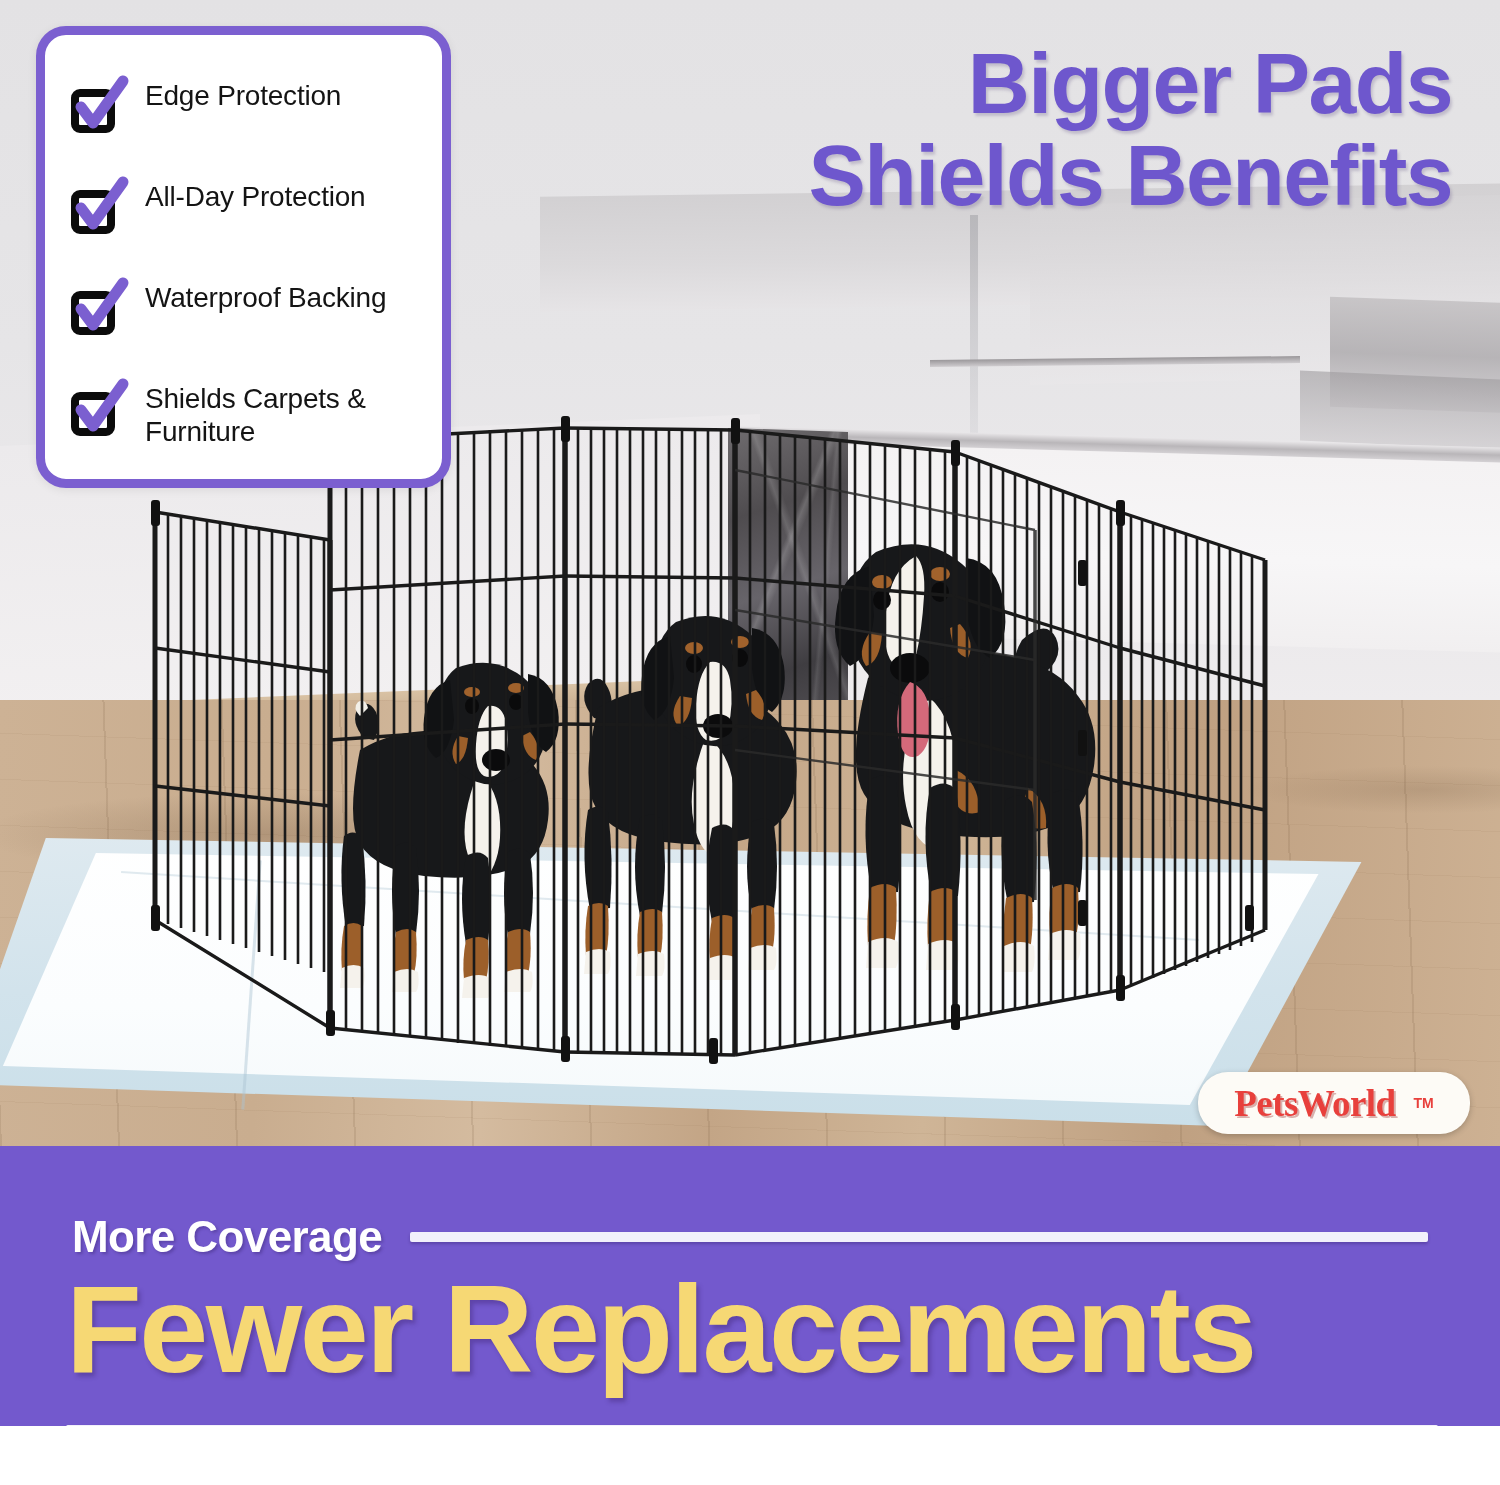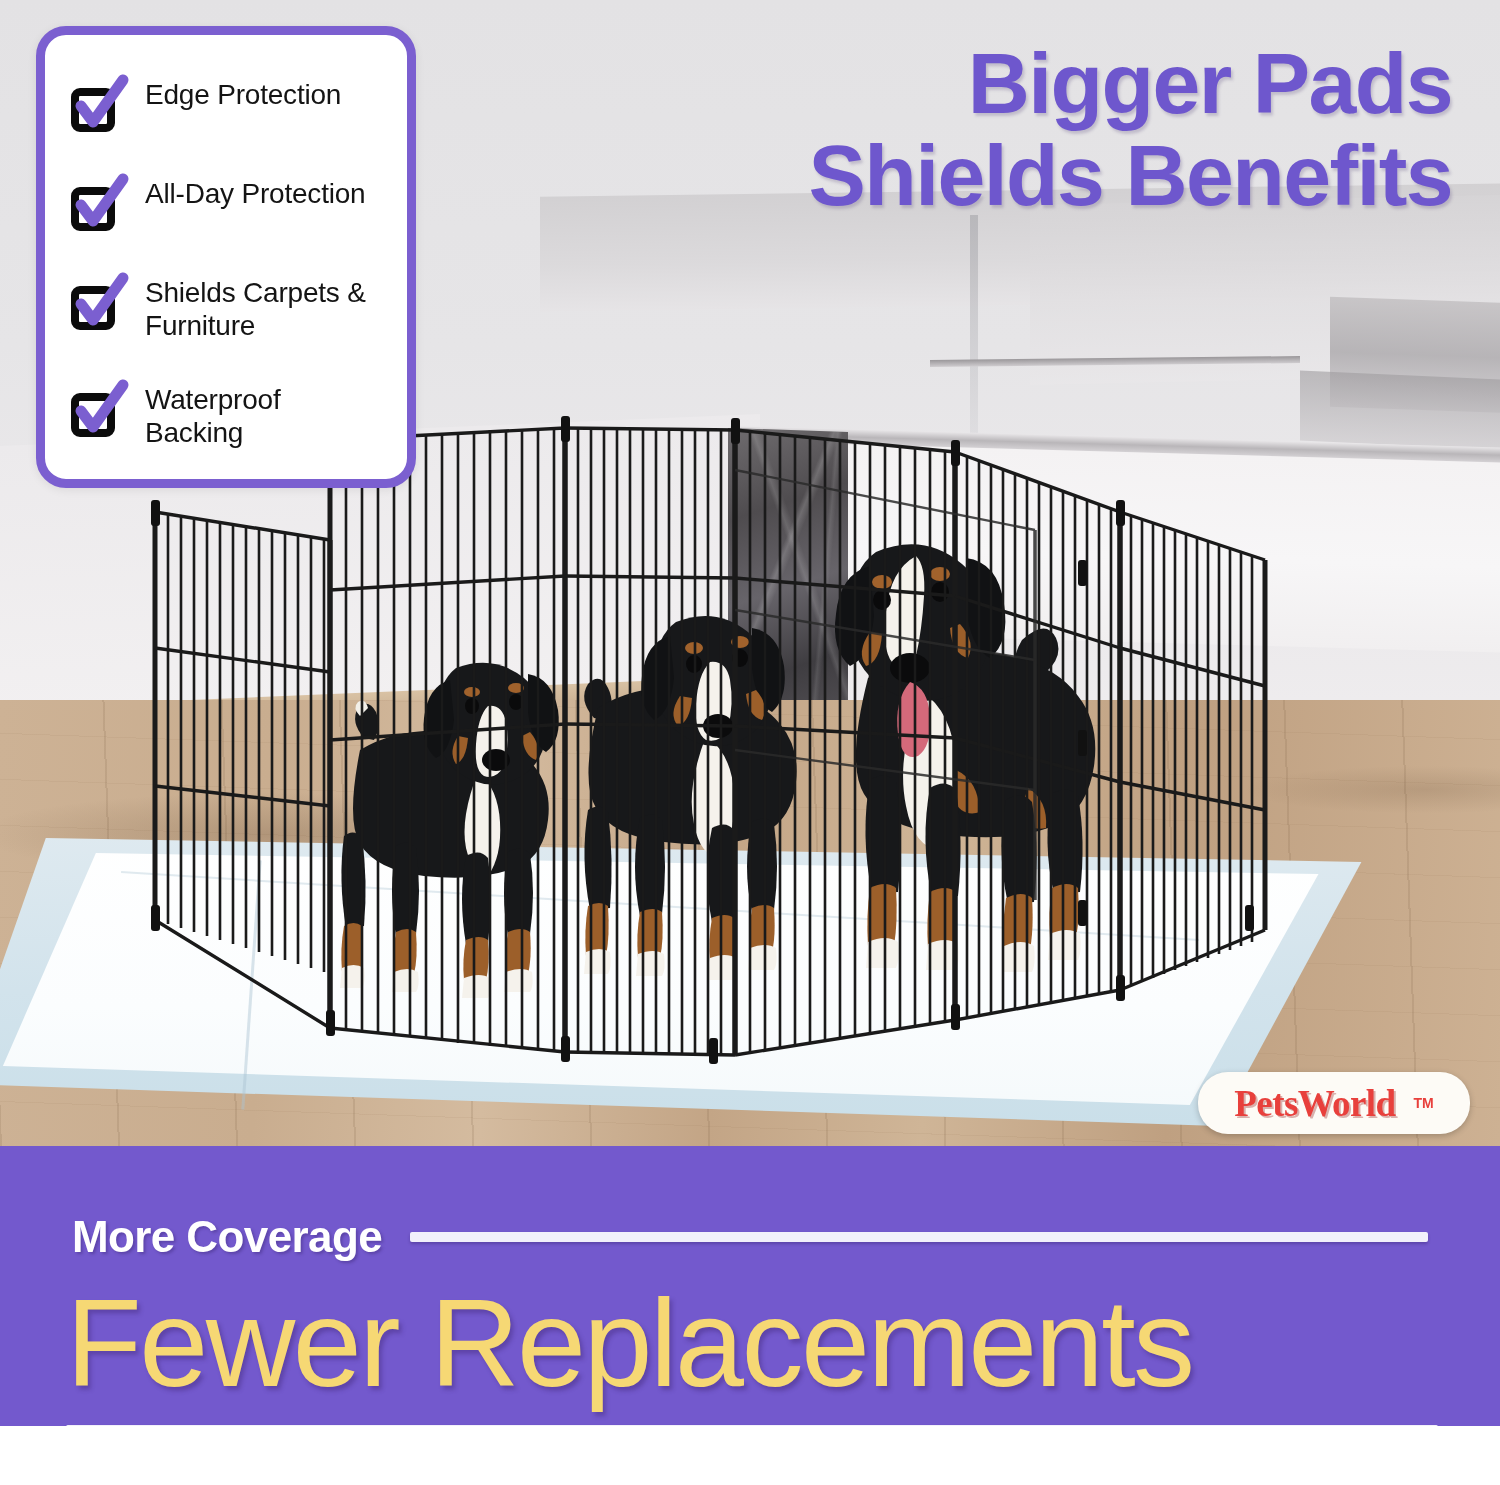--- a/index.html
+++ b/index.html
@@ -130,21 +130,21 @@
   }
 
   
   .pen { position:absolute; left:0; top:0; width:1500px; height:1148px; pointer-events:none; }
 
   
   .dog { position:absolute; }
 
   
   .feature-card {
-    position:absolute; left:36px; top:26px; width:380px; height:462px;
+    position:absolute; left:36px; top:26px; width:415px; height:462px;
     background:#ffffff;
     border:9px solid #7b5fd0;
     border-radius:30px;
     padding:22px 18px 10px 18px;
     display:flex; flex-direction:column; justify-content:space-around;
     z-index:40;
     box-shadow:0 2px 10px rgba(0,0,0,.08);
   }
   .feature-row { display:flex; align-items:flex-start; gap:16px; padding:2px 4px; }
   .check-icon { position:relative; width:62px; height:58px; flex:0 0 62px; margin-top:2px; }
@@ -202,22 +202,22 @@
   .more-coverage {
     font-size:44px; font-weight:700; color:#ffffff; letter-spacing:-.6px;
     white-space:nowrap;
     text-shadow:2px 2px 3px rgba(50,30,100,.35);
   }
   .rule {
     flex:1; height:10px; background:#f2f0fb; border-radius:2px;
     box-shadow:0 2px 3px rgba(40,20,90,.3);
   }
   .fewer {
-    position:absolute; left:66px; top:132px; width:1380px;
-    font-size:124px; font-weight:400; color:#f6d874;
+    position:absolute; left:66px; top:118px; width:1380px;
+    font-size:124px; font-weight:700; color:#f6d874;
     letter-spacing:-2.5px; line-height:1.05; white-space:nowrap;
     text-shadow:3px 4px 4px rgba(60,35,110,.38);
   }
   .rule-bottom {
     position:absolute; left:66px; top:279px; width:1372px; height:10px;
     background:#f2f0fb; border-radius:2px;
     box-shadow:0 2px 3px rgba(40,20,90,.3);
   }
 </style>
 </head>
@@ -450,31 +450,31 @@
         <span class="feature-label">All-Day Protection</span>
       </div>
 
       <div class="feature-row">
         <span class="check-icon">
           <span class="bx"></span>
           <svg width="62" height="58" viewBox="0 0 62 58">
             <path d="M14 28 L26 44 L56 2" stroke="#7b5fd0" stroke-width="11" fill="none" stroke-linecap="round" stroke-linejoin="round"></path>
           </svg>
         </span>
-        <span class="feature-label">Shields Carpets &amp; Furniture</span>
+        <span class="feature-label">Waterproof Backing</span>
       </div>
 
       <div class="feature-row">
         <span class="check-icon">
           <span class="bx"></span>
           <svg width="62" height="58" viewBox="0 0 62 58">
             <path d="M14 28 L26 44 L56 2" stroke="#7b5fd0" stroke-width="11" fill="none" stroke-linecap="round" stroke-linejoin="round"></path>
           </svg>
         </span>
-        <span class="feature-label">Waterproof Backing</span>
+        <span class="feature-label">Shields Carpets &amp; Furniture</span>
       </div>
 
     </div>
 
     <div class="headline">
       <div class="h-line l1">Bigger Pads</div>
       <div class="h-line l2">Shields Benefits</div>
     </div>
 
     <div class="logo-pill">

